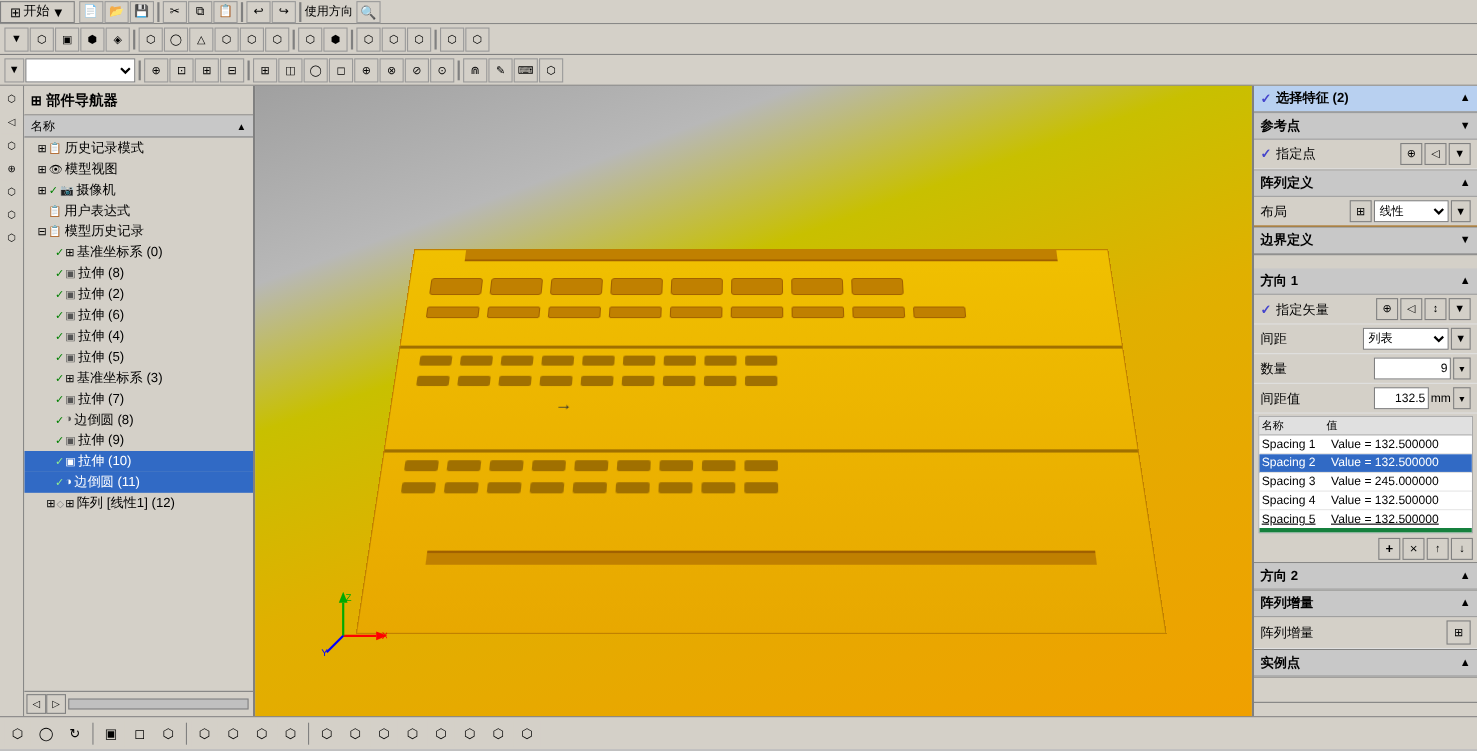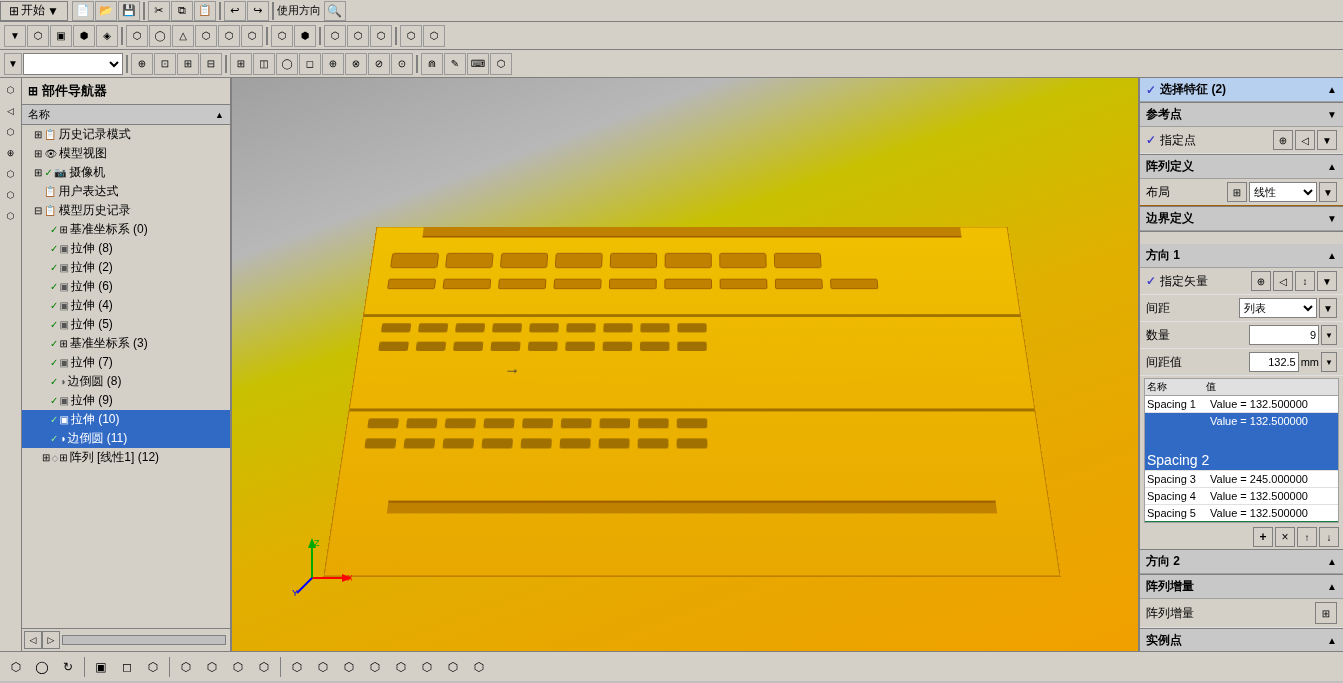--- a/index.html
+++ b/index.html
@@ -422,35 +422,35 @@
           <span style="flex:2;">值</span>
           <div style="width:12px;"></div>
         </div>
 
         <div style="display:flex;padding:2px 2px;border-bottom:1px solid #e0e0e0;cursor:pointer;background:white;">
           <span style="flex:1;font-size:11px;">Spacing 1</span>
           <span style="flex:2;font-size:11px;">Value = 132.500000</span>
         </div>
 
         <div style="display:flex;padding:2px 2px;border-bottom:1px solid #e0e0e0;cursor:pointer;background:#316ac5;color:white;">
-          <span style="flex:1;font-size:14px;margin-top:37px;">Spacing 2</span>
+          <span style="flex:1;font-size:11px;">Spacing 2</span>
           <span style="flex:2;font-size:11px;">Value = 132.500000</span>
         </div>
 
         <div style="display:flex;padding:2px 2px;border-bottom:1px solid #e0e0e0;cursor:pointer;background:white;">
           <span style="flex:1;font-size:11px;">Spacing 3</span>
           <span style="flex:2;font-size:11px;">Value = 245.000000</span>
         </div>
 
         <div style="display:flex;padding:2px 2px;border-bottom:1px solid #e0e0e0;cursor:pointer;background:white;">
           <span style="flex:1;font-size:11px;">Spacing 4</span>
           <span style="flex:2;font-size:11px;">Value = 132.500000</span>
         </div>
 
-        <div style="display:flex;padding:2px 2px;border-bottom:1px solid #15803d;cursor:pointer;background:white;">
+        <div style="display:flex;padding:2px 2px;border-bottom:4px solid #15803d;cursor:pointer;background:white;text-decoration:underline;">
           <span style="flex:1;font-size:11px;">Spacing 5</span>
           <span style="flex:2;font-size:11px;">Value = 132.500000</span>
         </div>
 
       </div>
 
       <div style="display:flex; gap:2px; padding:2px 4px; justify-content:flex-end;">
         <div style="width:20px;height:20px;background:#d4d0c8;border:1px solid #808080;display:flex;align-items:center;justify-content:center;cursor:pointer;font-size:12px;font-weight:bold;">+</div>
         <div style="width:20px;height:20px;background:#d4d0c8;border:1px solid #808080;display:flex;align-items:center;justify-content:center;cursor:pointer;font-size:12px;">×</div>
         <div style="width:20px;height:20px;background:#d4d0c8;border:1px solid #808080;display:flex;align-items:center;justify-content:center;cursor:pointer;font-size:10px;">↑</div>

